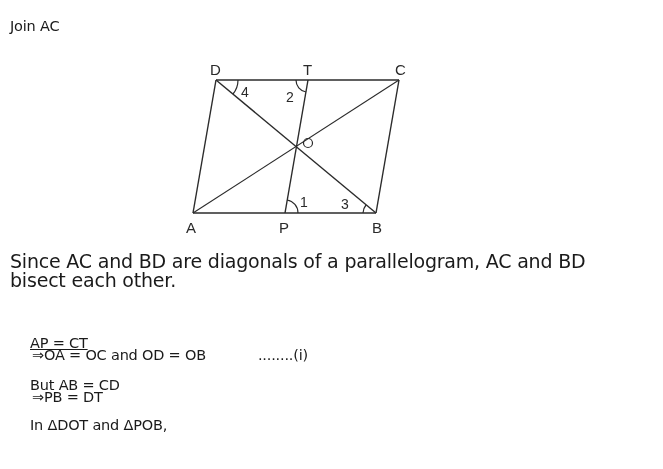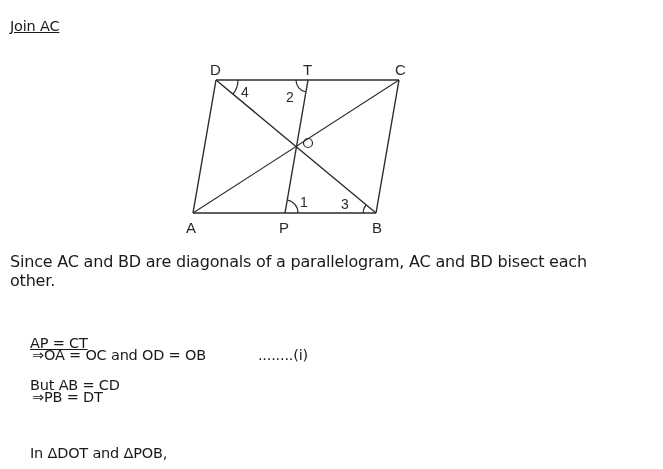--- a/index.html
+++ b/index.html
@@ -17,21 +17,21 @@
     }
     .text {
       position: absolute;
       font-size: 14.5px;
       line-height: 18px;
       white-space: nowrap;
       letter-spacing: -0.2px;
     }
     .para {
       position: absolute;
-      font-size: 16px;
+      font-size: 19px;
       line-height: 19px;
       width: 600px;
       letter-spacing: -0.2px;
     }
     #figure {
       position: absolute;
       left: 0;
       top: 0;
     }
     .lbl {
@@ -45,21 +45,21 @@
       fill: #2a2a2a;
     }
     .ref {
       display: inline-block;
       margin-left: 52px;
     }
   </style>
 </head>
 <body>
 
-<div class="text" style="left:10px; top:17px;text-decoration:underline;">Join AC</div>
+<div class="text" style="left:10px; top:17px;">Join AC</div>
 
 <svg id="figure" width="663" height="245" viewBox="0 0 663 245">
   <g stroke="#2b2b2b" stroke-width="1.4" fill="none">
 
     <line x1="216" y1="80" x2="399" y2="80"></line>
     <line x1="193" y1="213" x2="376" y2="213"></line>
     <line x1="216" y1="80" x2="193" y2="213"></line>
     <line x1="399" y1="80" x2="376" y2="213"></line>
 
     <line x1="193" y1="213" x2="399" y2="80" stroke-width="1.1"></line>
@@ -99,15 +99,15 @@
 </div>
 
 <div class="text" style="left:30px; top:376px;">
   <span>But AB = CD</span>
 </div>
 
 <div class="text" style="left:32px; top:388px;">
   <span>⇒</span><span>PB = DT</span>
 </div>
 
-<div class="text" style="left:30px; top:444px;text-align:center;">
+<div class="text" style="left:30px; top:416px;text-align:center;">
   <span>In ΔDOT and ΔPOB,</span>
 </div>
 
 </body></html>

